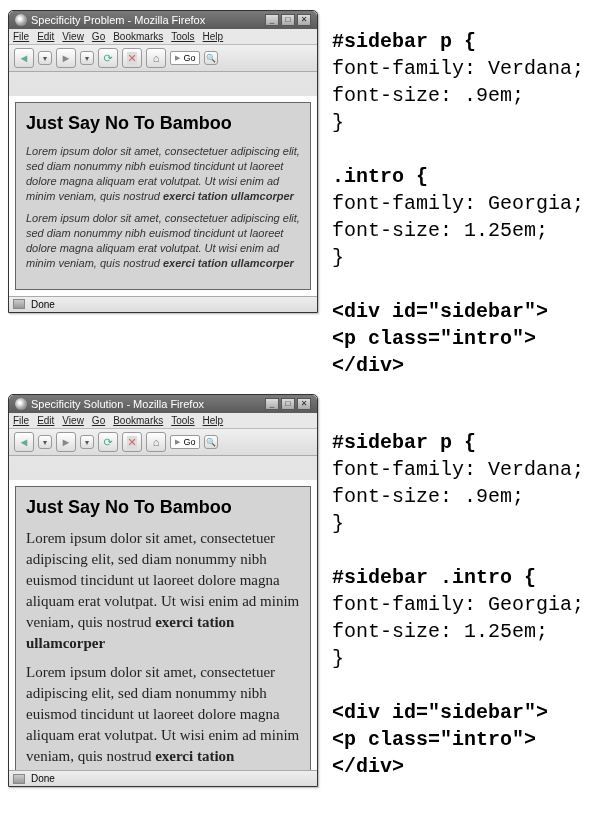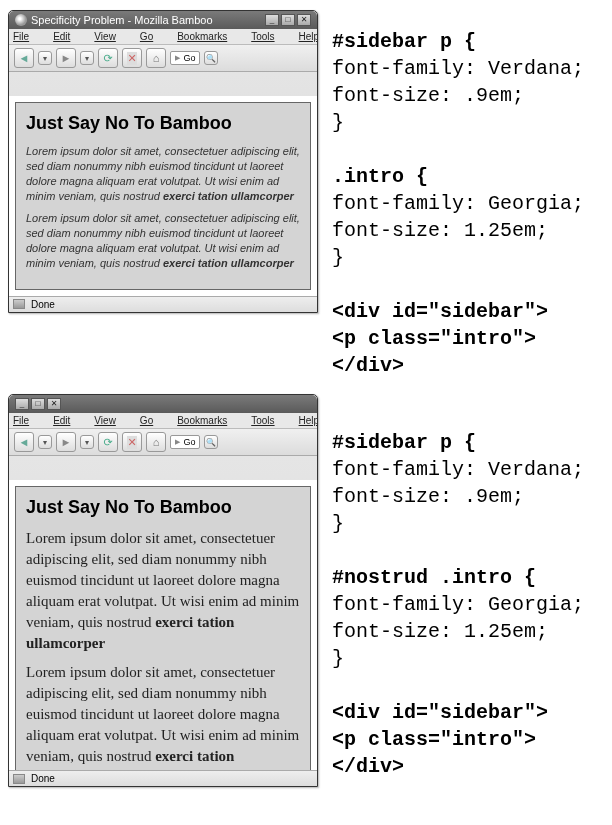--- a/index.html
+++ b/index.html
@@ -56,21 +56,21 @@
     line-height: 10px;
     text-align: center;
     color: #222;
   }
   .menubar {
     background: #e8e8e8;
     font-size: 10px;
     padding: 2px 4px;
     border-bottom: 1px solid #bbb;
     display: flex;
-    gap: 24px;
+    gap: 8px;
   }
   .menubar span { text-decoration: underline; color: #222; }
   .toolbar {
     background: linear-gradient(#f0f0f0,#dcdcdc);
     padding: 3px 5px;
     border-bottom: 1px solid #aaa;
     display: flex;
     align-items: center;
     gap: 4px;
   }
@@ -166,21 +166,21 @@
 </style>
 </head>
 <body>
 
 <div class="figure-row">
 
   <div class="browser-window">
     <div class="titlebar">
       <div class="titlebar-left">
         <span class="ff-icon"></span>
-        <span>Specificity Problem - Mozilla Bamboo</span>
+        <span>Specificity Problem - Mozilla Firefox</span>
       </div>
       <div class="winbtns">
         <div class="winbtn">_</div>
         <div class="winbtn">□</div>
         <div class="winbtn">✕</div>
       </div>
     </div>
     <div class="menubar">
       <span>File</span>
       <span>Edit</span>
@@ -229,20 +229,24 @@
 <span class="bold">&lt;div id="sidebar"&gt;</span>
 <span class="bold">&lt;p class="intro"&gt;</span>
 <span class="bold">&lt;/div&gt;</span></div>
 
 </div>
 
 <div class="figure-row">
 
   <div class="browser-window">
     <div class="titlebar">
+      <div class="titlebar-left">
+        <span class="ff-icon"></span>
+        <span>Specificity Solution - Mozilla Firefox</span>
+      </div>
       <div class="winbtns">
         <div class="winbtn">_</div>
         <div class="winbtn">□</div>
         <div class="winbtn">✕</div>
       </div>
     </div>
     <div class="menubar">
       <span>File</span>
       <span>Edit</span>
       <span>View</span>
@@ -275,21 +279,21 @@
       <span class="status-icon"></span>
       <span>Done</span>
     </div>
   </div>
 
   <div class="code-block" style="padding-top:35px;"><span class="bold">#sidebar p {</span>
 <span>font-family: Verdana;</span>
 <span>font-size: .9em;</span>
 <span>}</span>
 <span></span>
-<span class="bold">#nostrud .intro {</span>
+<span class="bold">#sidebar .intro {</span>
 <span>font-family: Georgia;</span>
 <span>font-size: 1.25em;</span>
 <span>}</span>
 <span></span>
 <span class="bold">&lt;div id="sidebar"&gt;</span>
 <span class="bold">&lt;p class="intro"&gt;</span>
 <span class="bold">&lt;/div&gt;</span></div>
 
 </div>
 

